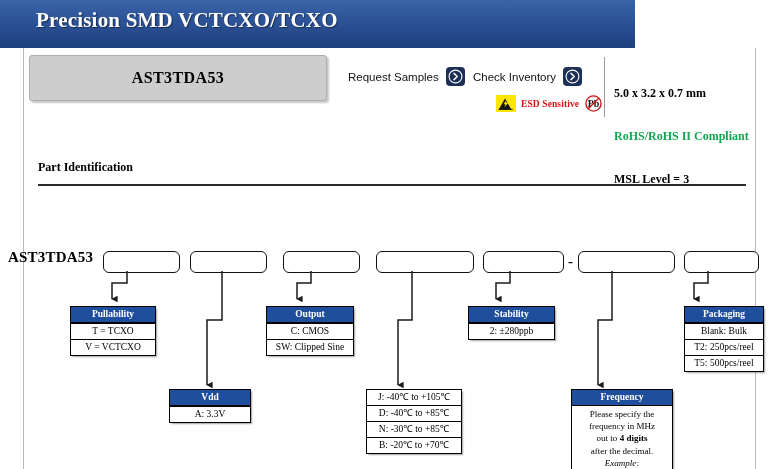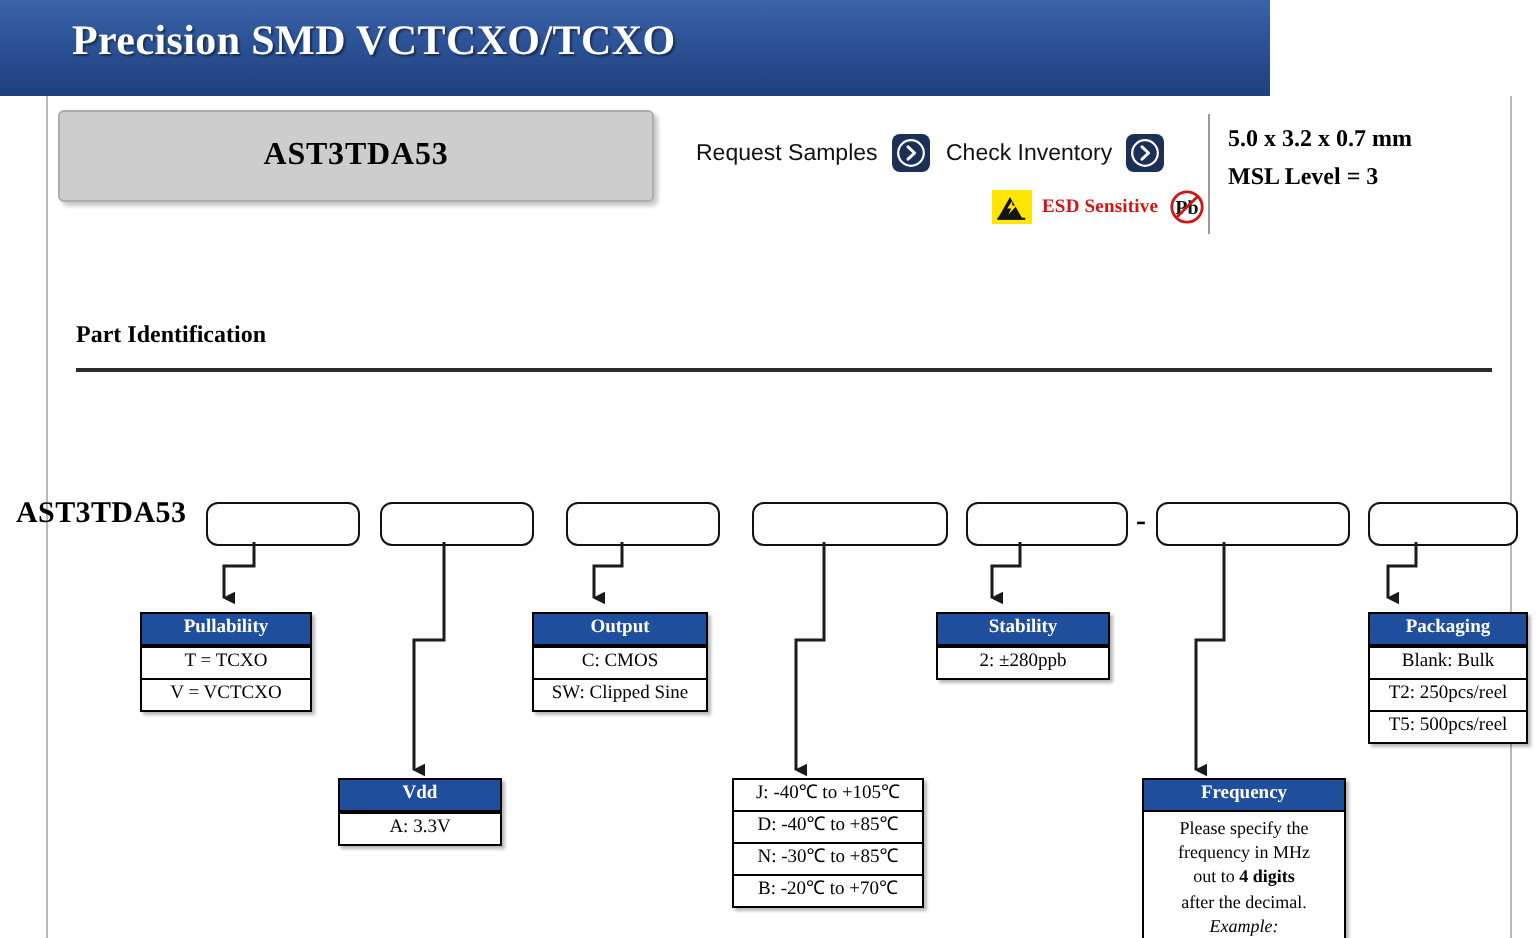--- a/index.html
+++ b/index.html
@@ -50,21 +50,21 @@
   
   .esdrow{position:absolute;left:496px;top:94px;display:flex;align-items:center;gap:5px;}
   .esd-ic{width:20px;height:17px;background:#ffe500;display:block;position:relative;flex:0 0 auto;}
   .esd-ic svg{position:absolute;left:0;top:0;}
   .esd-txt{font-family:"Liberation Serif",serif;font-size:9.5px;font-weight:bold;color:#d11515;white-space:nowrap;letter-spacing:.1px;}
   .pb-ic{width:19px;height:19px;flex:0 0 auto;}
 
   
   .spec-rule{position:absolute;left:604px;top:57px;width:1px;height:60px;background:#9a9a9a;}
   .specs{position:absolute;left:614px;top:60px;}
-  .specs div{font-size:12px;font-weight:bold;line-height:19px;white-space:nowrap;}
+  .specs div{font-size:12px;font-weight:bold;line-height:19px;white-space:nowrap;margin-top:24px;}
   .spec-rohs{color:#12a852;}
 
   
   .sec-title{position:absolute;left:38px;top:160px;font-size:12px;font-weight:bold;}
   .sec-rule{position:absolute;left:38px;top:184px;width:708px;height:2px;background:#2b2b2b;}
 
   
   .pid-label{position:absolute;left:8px;top:249px;font-size:15px;font-weight:bold;letter-spacing:.2px;white-space:nowrap;}
   .pid-box{
     position:absolute;top:251px;height:20px;
@@ -142,20 +142,21 @@
         <circle cx="9.5" cy="9.5" r="7.6" fill="#ffffff" stroke="#d11515" stroke-width="1.4"></circle>
         <text x="9.5" y="13" text-anchor="middle" font-family="Liberation Serif, serif" font-size="10" font-weight="bold" fill="#111">Pb</text>
         <path d="M4.2 14.8 L14.8 4.2" stroke="#d11515" stroke-width="1.4"></path>
       </svg>
     </span>
   </div>
 
   <div class="spec-rule"></div>
   <div class="specs">
     <div>5.0 x 3.2 x 0.7 mm</div>
+    <div class="spec-rohs">RoHS/RoHS II Compliant</div>
     <div>MSL Level = 3</div>
   </div>
 
   <div class="sec-title">Part Identification</div>
   <div class="sec-rule"></div>
 
   <div class="pid-label">AST3TDA53</div>
 
   <div class="pid-box" style="left:103px;width:75px;"></div>
   <div class="pid-box" style="left:190px;width:75px;"></div>

